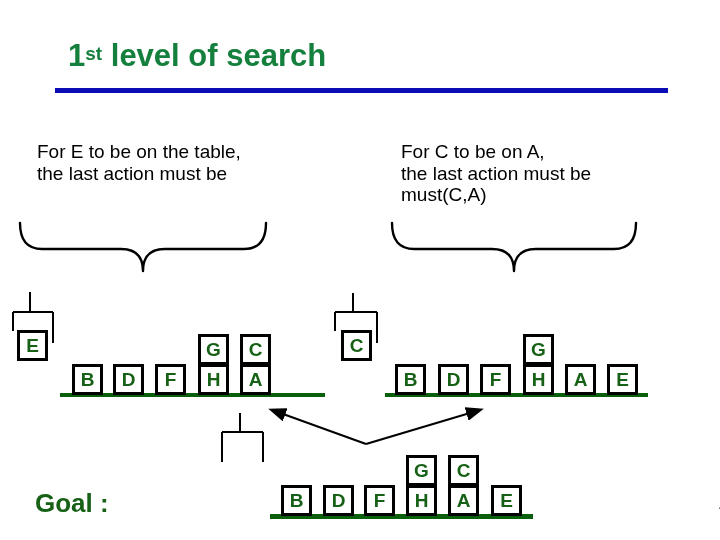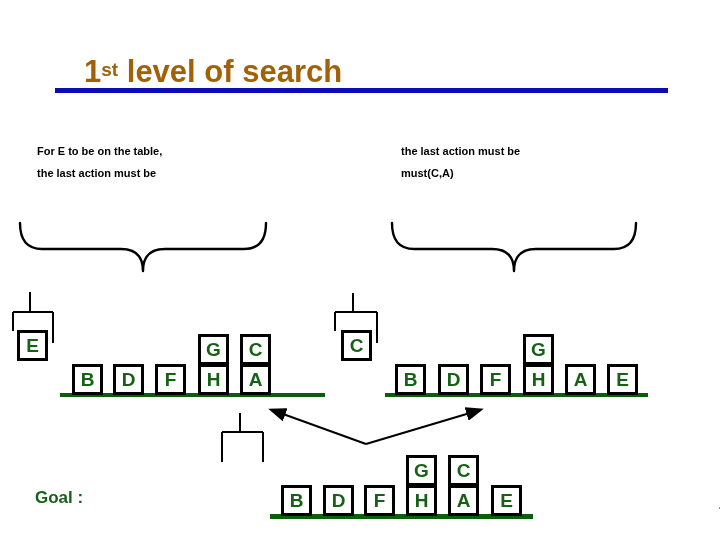--- a/index.html
+++ b/index.html
@@ -4,70 +4,71 @@
 <style>
   html,body{margin:0;padding:0;}
   body{
     width:720px;height:540px;background:#ffffff;overflow:hidden;
     font-family:"Liberation Sans", sans-serif;
     position:relative;
   }
   .slide{position:absolute;inset:0;width:720px;height:540px;}
 
   .title{
-    position:absolute;left:68px;top:38px;margin:16px;
-    font-size:31px;font-weight:bold;color:#a16207;letter-spacing:0px;
+    position:absolute;left:68px;top:38px;margin:0;
+    font-size:31px;font-weight:bold;color:#15803d;letter-spacing:0px;
     font-family:"Liberation Sans", sans-serif;
   }
   .title sup{font-size:19px;vertical-align:6px;}
   .title-rule{
     position:absolute;left:55px;top:88px;width:613px;height:5px;
     background:var(--accent,#0c0cb4);
   }
 
   .note{
-    position:absolute;font-size:11px;font-weight:bold;color:#000;
+    position:absolute;font-size:19px;font-weight:normal;color:#000;
     line-height:21.5px;white-space:nowrap;
   }
   .note-left{left:37px;top:141px;}
   .note-right{left:401px;top:141px;}
 
   .brace{position:absolute;}
 
   .block{
     position:absolute;width:31px;height:31px;box-sizing:border-box;
     border:3px solid #000;background:#fff;
     display:flex;align-items:center;justify-content:center;
     font-size:19px;font-weight:bold;color:var(--green,#166116);
   }
   .table-line{position:absolute;height:4px;background:var(--table,#0b5e0b);}
   .gripper{position:absolute;}
 
   .goal-label{
-    position:absolute;left:35px;top:488px;font-size:17px;font-weight:bold;
+    position:absolute;left:35px;top:488px;font-size:26px;font-weight:bold;
     color:var(--green,#166116);white-space:nowrap;
   }
   .page-number{
     position:absolute;left:685px;top:500px;font-size:12px;color:#3c3c3c;margin-left:34px;
   }
   .arrows{position:absolute;left:260px;top:402px;}
 </style>
 </head>
 <body style="--accent: #0c0cb4; --green: #166116; --table: #0b5e0b;">
 
 <div class="slide">
 
   <h1 class="title"><span>1</span><sup>st</sup><span> level of search</span></h1>
   <div class="title-rule"></div>
 
   <div class="note note-left">
     <div>For E to be on the table,</div>
     <div>the last action must be</div>
   </div>
   <div class="note note-right">
+    <div>For C to be on A,</div>
     <div>the last action must be</div>
     <div>must(C,A)</div>
   </div>
 
   <svg class="brace" style="left:18px;top:221px;" width="250" height="54" viewBox="0 0 250 54">
     <path d="M2,2 Q2,28 24,28 L103,28 Q125,28 125,50 Q125,28 147,28 L226,28 Q248,28 248,2" fill="none" stroke="#000" stroke-width="2.4" stroke-linecap="round" stroke-linejoin="round"></path>
   </svg>
   <svg class="brace" style="left:390px;top:221px;" width="248" height="54" viewBox="0 0 248 54">
     <path d="M2,2 Q2,28 24,28 L102,28 Q124,28 124,50 Q124,28 146,28 L224,28 Q246,28 246,2" fill="none" stroke="#000" stroke-width="2.4" stroke-linecap="round" stroke-linejoin="round"></path>
   </svg>

